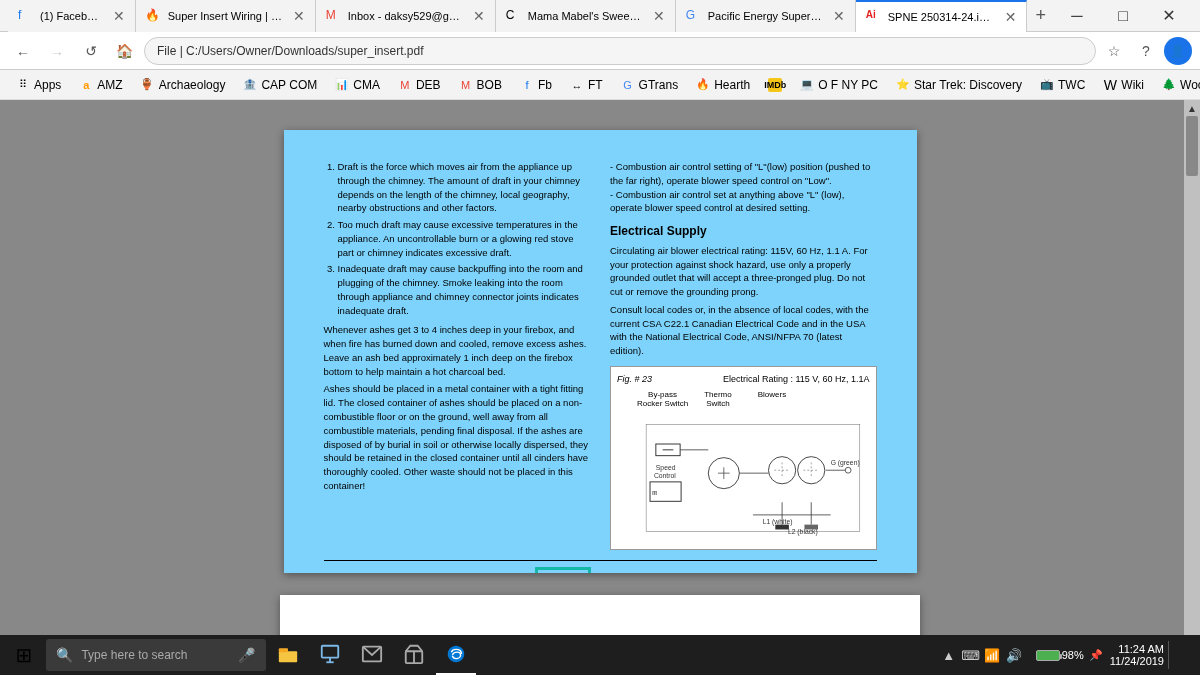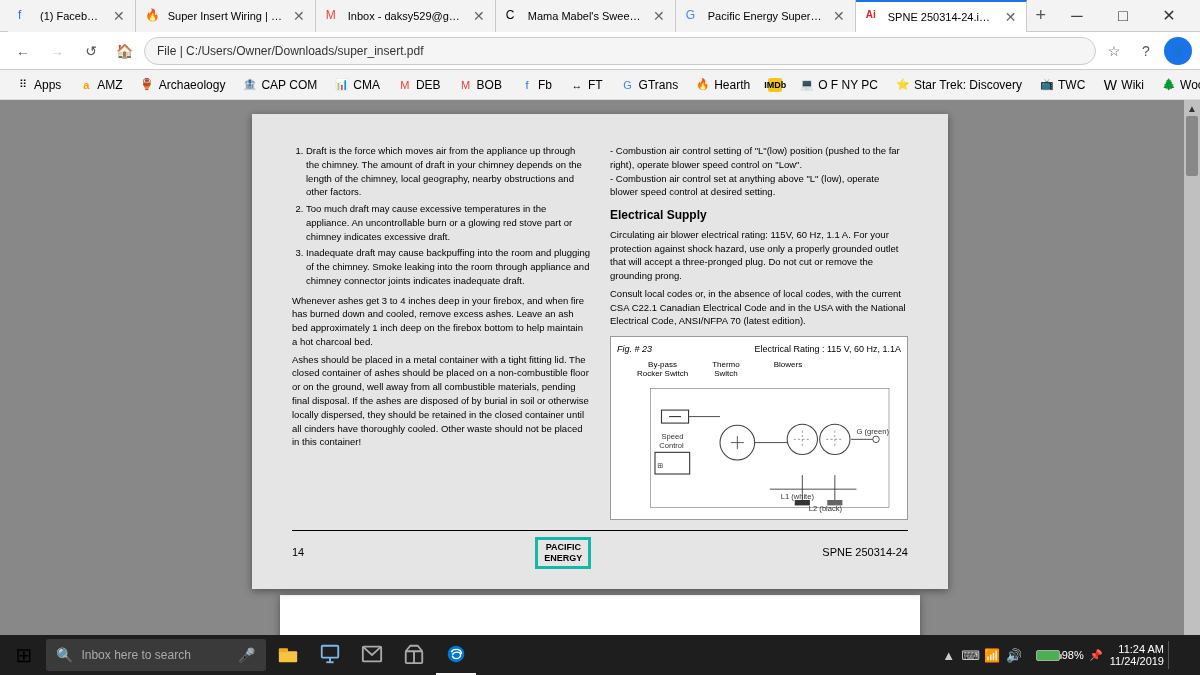--- a/index.html
+++ b/index.html
@@ -44,21 +44,21 @@
     #bookmarks-bar {
       display: flex; align-items: center; background: #f3f3f3; height: 30px;
       border-bottom: 1px solid #ddd; padding: 0 8px; gap: 2px; overflow: hidden;
     }
     .bookmark-item {
       display: flex; align-items: center; gap: 4px; padding: 2px 8px;
       border-radius: 3px; cursor: pointer; font-size: 12px; white-space: nowrap;
     }
     .bm-icon { width: 14px; height: 14px; display: flex; align-items: center; justify-content: center; font-size: 11px; }
     .pdf-page {
-      background: #e5e5e5; width: 696px; margin: 4px auto;
+      background: #7dd3fc; width: 633px; margin: 20px auto;
       box-shadow: 0 2px 8px rgba(0,0,0,0.4); padding: 30px 40px;
       font-size: 9.5px; line-height: 1.4; color: #000;
       position: relative; overflow: hidden;
     }
     .pdf-columns { display: flex; gap: 20px; }
     .pdf-col-left { flex: 1; }
     .pdf-col-right { flex: 1; }
     .pdf-section-title { font-size: 14px; font-weight: bold; margin: 10px 0 6px 0; }
     .pdf-section-subtitle { font-size: 12px; font-weight: bold; margin: 8px 0 4px 0; }
     .pdf-text { font-size: 9.5px; line-height: 1.45; margin-bottom: 4px; }
@@ -255,21 +255,21 @@
 
           <div class="pdf-section-subtitle">Electrical Supply</div>
           <p class="pdf-text">Circulating air blower electrical rating: 115V, 60 Hz, 1.1 A. For your protection against shock hazard, use only a properly grounded outlet that will accept a three-pronged plug. Do not cut or remove the grounding prong.</p>
           <p class="pdf-text">Consult local codes or, in the absence of local codes, with the current CSA C22.1 Canadian Electrical Code and in the USA with the National Electrical Code, ANSI/NFPA 70 (latest edition).</p>
 
           <div class="elec-diagram">
             <div style="display:flex; justify-content:space-between; align-items:center; margin-bottom:4px;">
               <span style="font-size:9px; font-style:italic;">Fig. # 23</span>
               <span style="font-size:9px;">Electrical Rating : 115 V, 60 Hz, 1.1A</span>
             </div>
-            <div style="display:flex; gap:14px; font-size:8px; margin-bottom:4px; margin-left:20px;">
+            <div style="display:flex; gap:6px; font-size:8px; margin-bottom:4px; margin-left:20px;">
               <span style="text-align:center; line-height:1.2;">By-pass<br>Rocker Switch</span>
               <span style="text-align:center; line-height:1.2; margin-left:10px;">Thermo<br>Switch</span>
               <span style="text-align:center; line-height:1.2; margin-left:20px;">Blowers</span>
             </div>
 
             <svg viewBox="0 0 260 120" width="100%" height="130" style="display:block;">
 
               <rect x="30" y="5" width="220" height="110" fill="white" stroke="#666" stroke-width="0.5"></rect>
 
               <rect x="40" y="25" width="25" height="12" fill="none" stroke="#333" stroke-width="1"></rect>
@@ -335,21 +335,21 @@
     <div style="height:16px; display:flex; align-items:center; justify-content:center; cursor:pointer; font-size:10px; color:#333; position:absolute; bottom:0; left:0; right:0;">▼</div>
   </div>
 </div>
 
 <div id="taskbar">
   <div class="taskbar-start">
     <span class="start-icon">⊞</span>
   </div>
   <div class="taskbar-search">
     <span class="search-icon-tb">🔍</span>
-    <span class="search-text">Inbox here to search</span>
+    <span class="search-text">Type here to search</span>
     <span style="margin-left:auto; color:#aaa; font-size:14px;">🎤</span>
   </div>
 
   <div class="taskbar-item">
     <svg viewBox="0 0 24 24" fill="#f5c542">
         <rect x="2" y="6" width="10" height="3" rx="1"></rect>
         <rect x="2" y="9" width="20" height="12" rx="1" fill="#f5c542"></rect>
         <rect x="2" y="6" width="10" height="4" rx="1" fill="#f5a623"></rect>
       </svg>
   </div>

